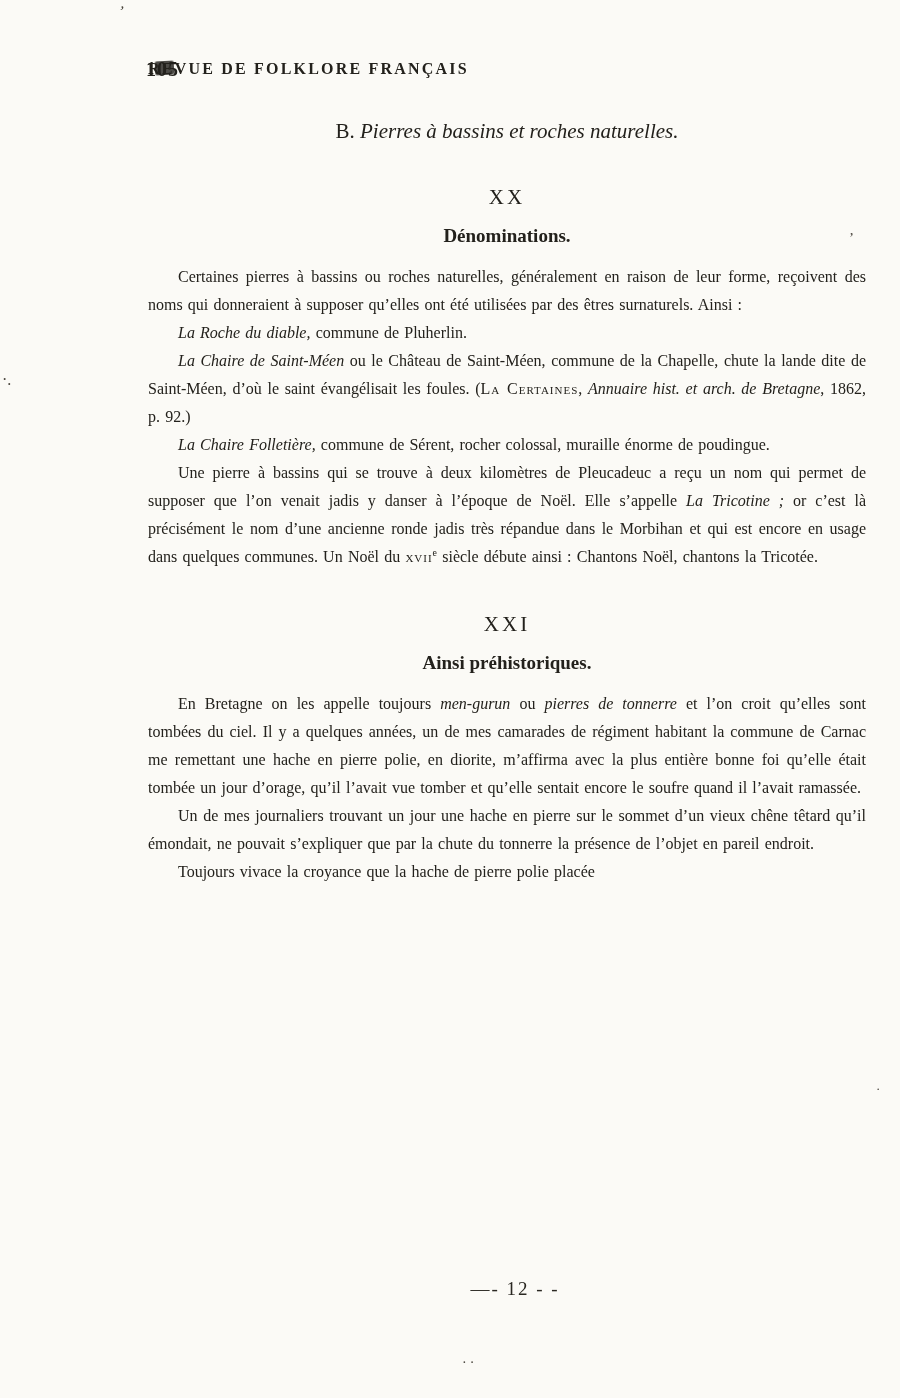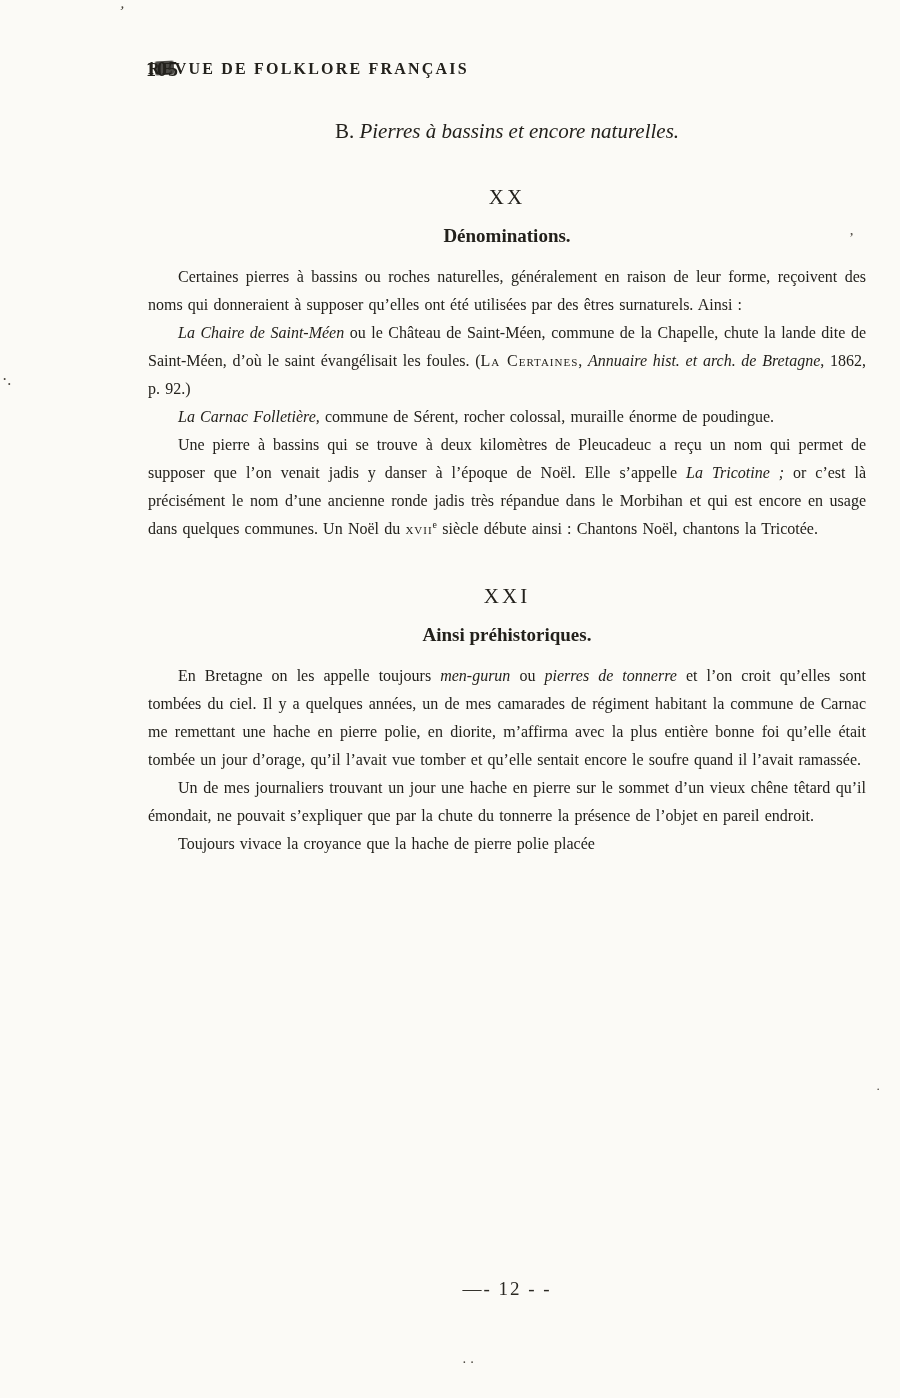--- a/index.html
+++ b/index.html
@@ -82,21 +82,21 @@
     line-height: 28px;
     word-spacing: 1.2px;
   }
   .seg-i { font-style: italic; }
   .seg-sc { font-variant: small-caps; letter-spacing: 1px; }
   sup.seg-sup { font-size: 0.62em; line-height: 0; }
 
   
   .footer {
     position: absolute;
-    left: 148px;
+    left: 156px;
     top: 1278px;
     width: 718px;
     text-align: center;
     font-size: 19px;
     letter-spacing: 2px;
     color: #2a2822;
   }
 
   
   .artifact {
@@ -116,26 +116,27 @@
 
 
 
 
 <div class="page-number-left smudge">105</div>
 
 <div class="running-title">REVUE DE FOLKLORE FRANÇAIS</div>
 
 
 <main class="column">
-    <div class="blk blk-section-title"><span>B. </span><span class="seg-i">Pierres à bassins et encore naturelles.</span></div>
+    <div class="blk blk-section-title"><span>B. </span><span class="seg-i">Pierres à bassins et roches naturelles.</span></div>
     <div class="blk blk-numeral"><span>XX</span></div>
     <div class="blk blk-subheading"><span>Dénominations.</span></div>
     <p class="blk blk-para"><span>Certaines pierres à bassins ou roches naturelles, généralement en raison de leur forme, reçoivent des noms qui donneraient à supposer qu’elles ont été utilisées par des êtres surnaturels. Ainsi :</span></p>
+    <p class="blk blk-para"><span class="seg-i">La Roche du diable,</span><span> commune de Pluherlin.</span></p>
     <p class="blk blk-para"><span class="seg-i">La Chaire de Saint-Méen</span><span> ou le Château de Saint-Méen, commune de la Chapelle, chute la lande dite de Saint-Méen, d’où le saint évangélisait les foules. (</span><span class="seg-sc">La Certaines</span><span>, </span><span class="seg-i">Annuaire hist. et arch. de Bretagne</span><span>, 1862, p. 92.)</span></p>
-    <p class="blk blk-para"><span class="seg-i">La Carnac Folletière,</span><span> commune de Sérent, rocher colossal, muraille énorme de poudingue.</span></p>
+    <p class="blk blk-para"><span class="seg-i">La Chaire Folletière,</span><span> commune de Sérent, rocher colossal, muraille énorme de poudingue.</span></p>
     <p class="blk blk-para"><span>Une pierre à bassins qui se trouve à deux kilomètres de Pleucadeuc a reçu un nom qui permet de supposer que l’on venait jadis y danser à l’époque de Noël. Elle s’appelle </span><span class="seg-i">La Tricotine ;</span><span> or c’est là précisément le nom d’une ancienne ronde jadis très répandue dans le Morbihan et qui est encore en usage dans quelques communes. Un Noël du </span><span class="seg-sc">xvii</span><sup class="seg-sup">e</sup><span> siècle débute ainsi : Chantons Noël, chantons la Tricotée.</span></p>
     <div class="blk blk-numeral"><span>XXI</span></div>
     <div class="blk blk-subheading"><span>Ainsi préhistoriques.</span></div>
     <p class="blk blk-para"><span>En Bretagne on les appelle toujours </span><span class="seg-i">men-gurun</span><span> ou </span><span class="seg-i">pierres de tonnerre</span><span> et l’on croit qu’elles sont tombées du ciel. Il y a quelques années, un de mes camarades de régiment habitant la commune de Carnac me remettant une hache en pierre polie, en diorite, m’affirma avec la plus entière bonne foi qu’elle était tombée un jour d’orage, qu’il l’avait vue tomber et qu’elle sentait encore le soufre quand il l’avait ramassée.</span></p>
     <p class="blk blk-para"><span>Un de mes journaliers trouvant un jour une hache en pierre sur le sommet d’un vieux chêne têtard qu’il émondait, ne pouvait s’expliquer que par la chute du tonnerre la présence de l’objet en pareil endroit.</span></p>
     <p class="blk blk-para"><span>Toujours vivace la croyance que la hache de pierre polie placée</span></p>
   </main>
 
 
 <div class="footer">—- 12 - -</div>

